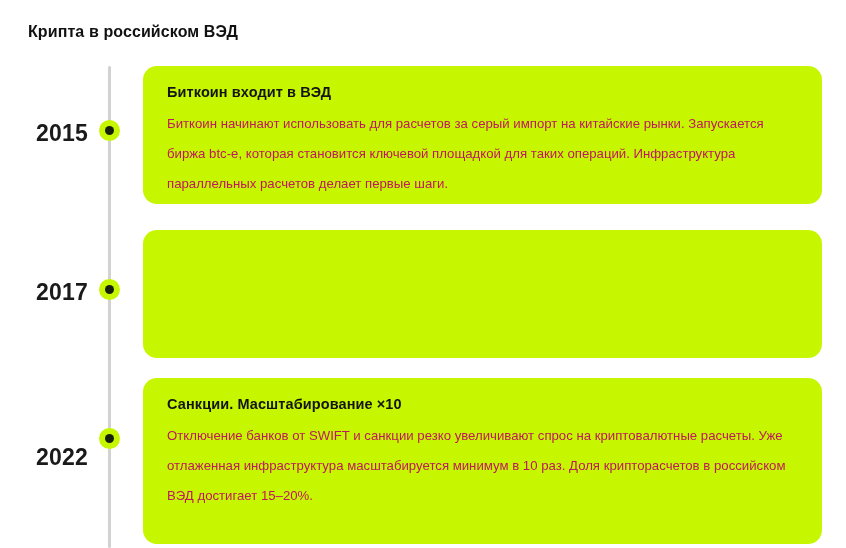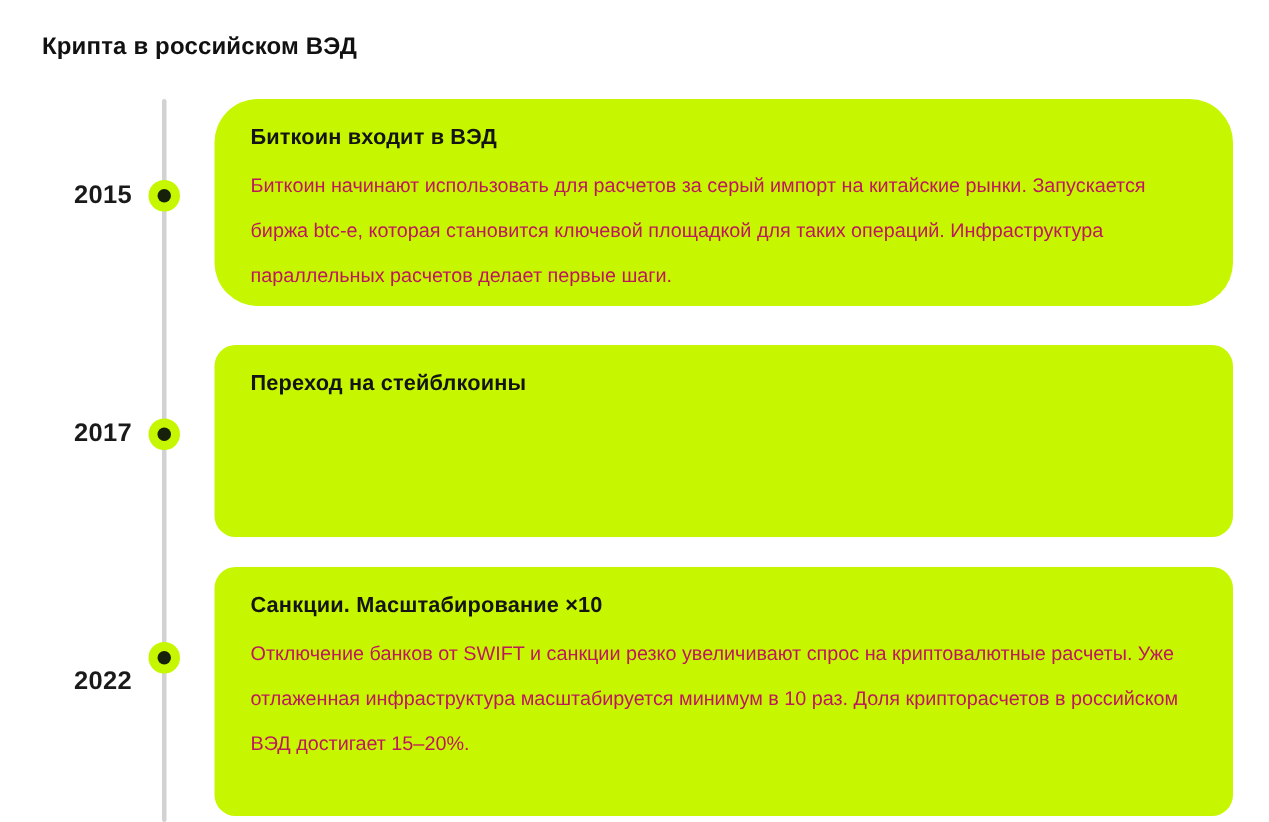--- a/index.html
+++ b/index.html
@@ -56,21 +56,21 @@
   }
   .row-0 { top: 66px;  height: 138px; }
   .row-1 { top: 230px; height: 128px; }
   .row-2 { top: 378px; height: 139px; }
 
   .year {
     position: absolute;
     left: 0;
     width: 88px;
     text-align: right;
-    font-size: 17px;
+    font-size: 23px;
     font-weight: bold;
     color: #1a1a1a;
     letter-spacing: 0.2px;
   }
   .row-0 .year { top: 54px; }
   .row-1 .year { top: 49px; }
   .row-2 .year { top: 50px; margin-top: 16px; }
 
   .dot {
     position: absolute;
@@ -98,21 +98,21 @@
   
   .card {
     position: absolute;
     left: 143px;
     width: 679px;
     box-sizing: border-box;
     background: #c6f700;
     border-radius: 14px;
     padding: 18px 24px 20px 24px;
   }
-  .row-0 .card { top: 0;  height: 138px; border-radius: 29px; }
+  .row-0 .card { top: 0;  height: 138px; }
   .row-1 .card { top: 0;  height: 128px; }
   .row-2 .card { top: 0;  height: 166px; }
 
   .card-title {
     font-size: 14.5px;
     font-weight: bold;
     color: #141414;
     margin: 0 0 9px 0;
     letter-spacing: 0.1px;
   }
@@ -139,21 +139,20 @@
     <div class="card">
       <div class="card-title">Биткоин входит в ВЭД</div>
       <div class="card-body">Биткоин начинают использовать для расчетов за серый импорт на китайские рынки. Запускается биржа btc-e, которая становится ключевой площадкой для таких операций. Инфраструктура параллельных расчетов делает первые шаги.</div>
     </div>
   </div>
 
   <div class="row row-1">
     <div class="year">2017</div>
     <div class="dot"></div>
     <div class="card">
-      <div class="card-title">Переход на стейблкоины</div>
     </div>
   </div>
 
   <div class="row row-2">
     <div class="year">2022</div>
     <div class="dot"></div>
     <div class="card">
       <div class="card-title">Санкции. Масштабирование ×10</div>
       <div class="card-body">Отключение банков от SWIFT и санкции резко увеличивают спрос на криптовалютные расчеты. Уже отлаженная инфраструктура масштабируется минимум в 10 раз. Доля крипторасчетов в российском ВЭД достигает 15–20%.</div>
     </div>

